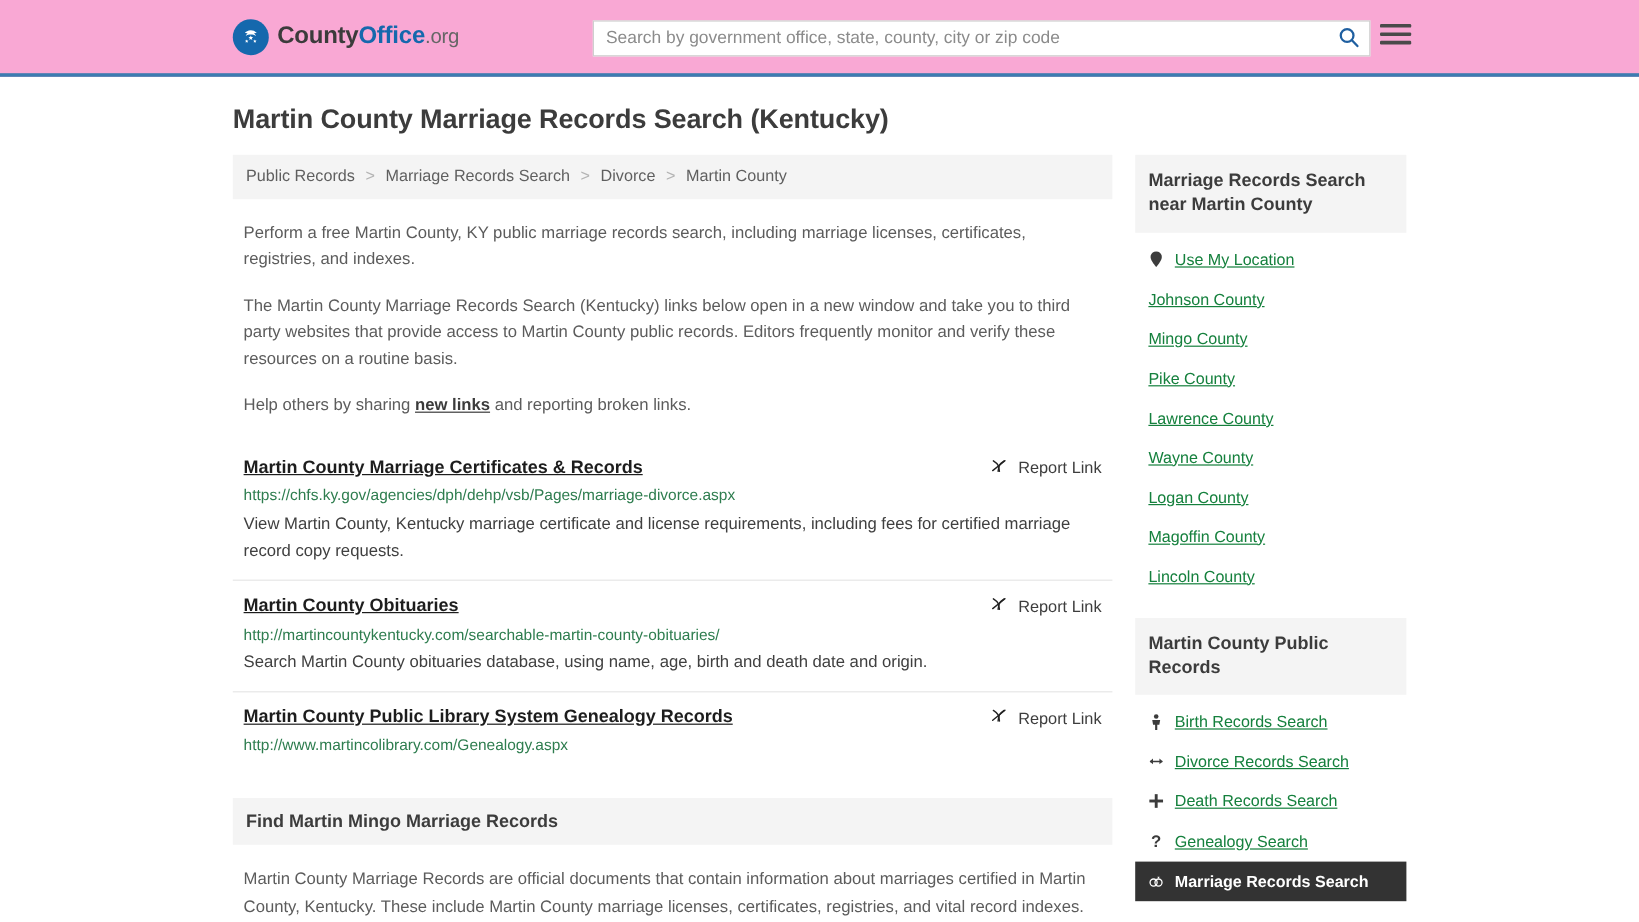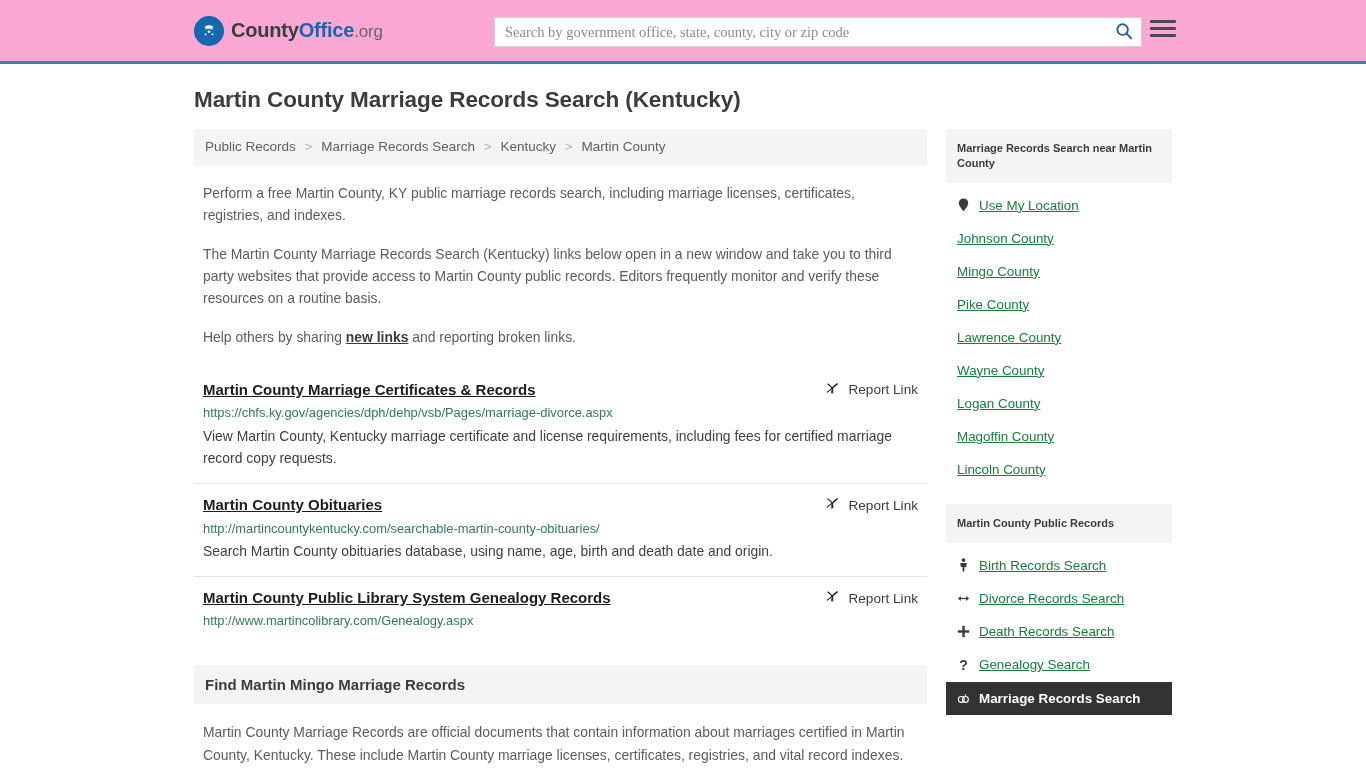--- a/index.html
+++ b/index.html
@@ -41,21 +41,21 @@
 
   .search-wrap{
     position: absolute; left: 494px; top: 17px;
     width: 648px; height: 30px;
     background:#fff; border:1px solid #cfcfcf;
     display:flex; align-items:center;
   }
   .search-input{
     border:0; outline:0; flex:1 1 auto; height:100%;
     padding: 0 10px; font-size:14.5px; color:#444;
-    font-family: Liberation Serif, serif; background:transparent;
+    font-family: Liberation Sans, sans-serif; background:transparent;
   }
   .search-input::placeholder{ color:#8b8b8b; }
   .search-btn{
     width: 34px; height:100%; border:0; background:transparent;
     cursor:pointer; display:flex; align-items:center; justify-content:center;
   }
   .hamburger{
     position:absolute; left:1150px; top:20px;
     width: 26px; display:flex; flex-direction:column; gap:4px; cursor:pointer;
   }
@@ -121,21 +121,21 @@
   .find-head{
     background:#f4f4f4; padding:11px 11px; font-size:15px;
     font-weight:bold; color:#3c3c3c;
   }
   .find-body{ padding: 17px 9px 0 9px; }
   .find-body p{ margin:0; font-size:13.9px; color:#5c5c5c; line-height:1.62; }
 
   
   .card{ margin-bottom: 18px; }
   .card-head{
-    background:#f4f4f4; padding: 12px 11px; font-size:11px;
+    background:#f4f4f4; padding: 12px 11px; font-size:15px;
     font-weight:bold; color:#3c3c3c; line-height:1.35;
   }
   .card-list{ padding: 6px 0 0 0; }
   .card-item{
     display:flex; align-items:center; gap:9px;
     padding: 9px 11px; font-size:13.4px;
   }
   .card-item a{ color:#15803d; text-decoration:underline; cursor:pointer; }
   .card-item .ic{
     width:13px; flex:0 0 13px; display:flex; align-items:center;
@@ -194,21 +194,21 @@
 
   <div class="columns">
 
     <div class="col-main">
 
       <div class="breadcrumb">
         <a>Public Records</a>
         <span class="sep">&gt;</span>
         <a>Marriage Records Search</a>
         <span class="sep">&gt;</span>
-        <a>Kentucky</a>
+        <a>Divorce</a>
         <span class="sep">&gt;</span>
         <a>Martin County</a>
       </div>
 
       <div class="intro">
         <p>Perform a free Martin County, KY public marriage records search, including marriage licenses, certificates, registries, and indexes.</p>
         <p>The Martin County Marriage Records Search (Kentucky) links below open in a new window and take you to third party websites that provide access to Martin County public records. Editors frequently monitor and verify these resources on a routine basis.</p>
         <p><span>Help others by sharing </span><a>new links</a><span> and reporting broken links.</span></p>
       </div>
 

